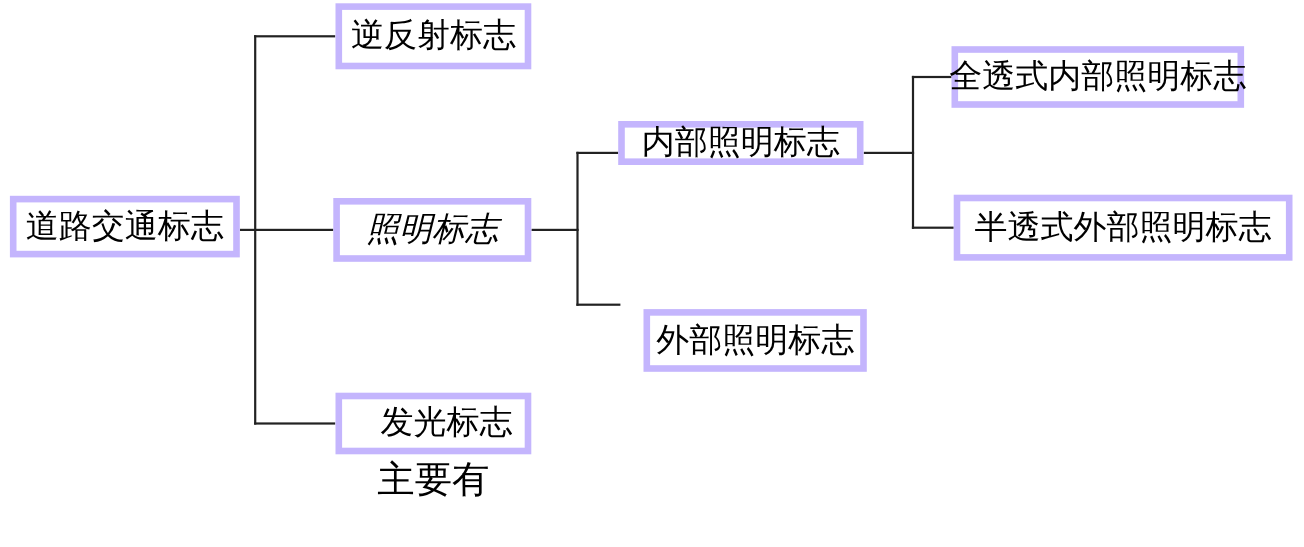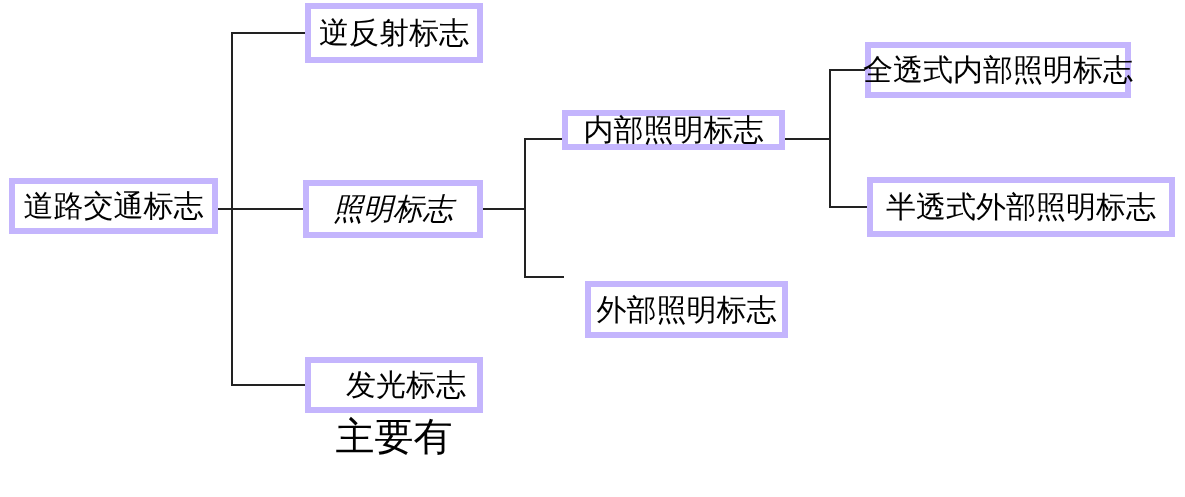--- a/index.html
+++ b/index.html
@@ -31,21 +31,21 @@
   .line {
     position: absolute;
     background: #222222;
   }
   .caption {
     position: absolute;
     left: 238px;
     top: 420px;
     width: 312px;
     text-align: center;
-    font-size: 39px;
+    font-size: 34px;
     line-height: 33px;
     white-space: nowrap;
   }
 
   
   #node-root            { left: 9px;   top: 178px; width: 209px; height: 56px; }
   #node-retroreflective { left: 305px; top: 3px;   width: 178px; height: 60px; }
   #node-illuminated     { left: 303px; top: 180px; width: 180px; height: 58px; font-style: italic; }
   #node-luminous        { left: 305px; top: 357px; width: 178px; height: 56px; padding-left: 24px; }
   #node-internal        { left: 562px; top: 110px; width: 223px; height: 40px; }

